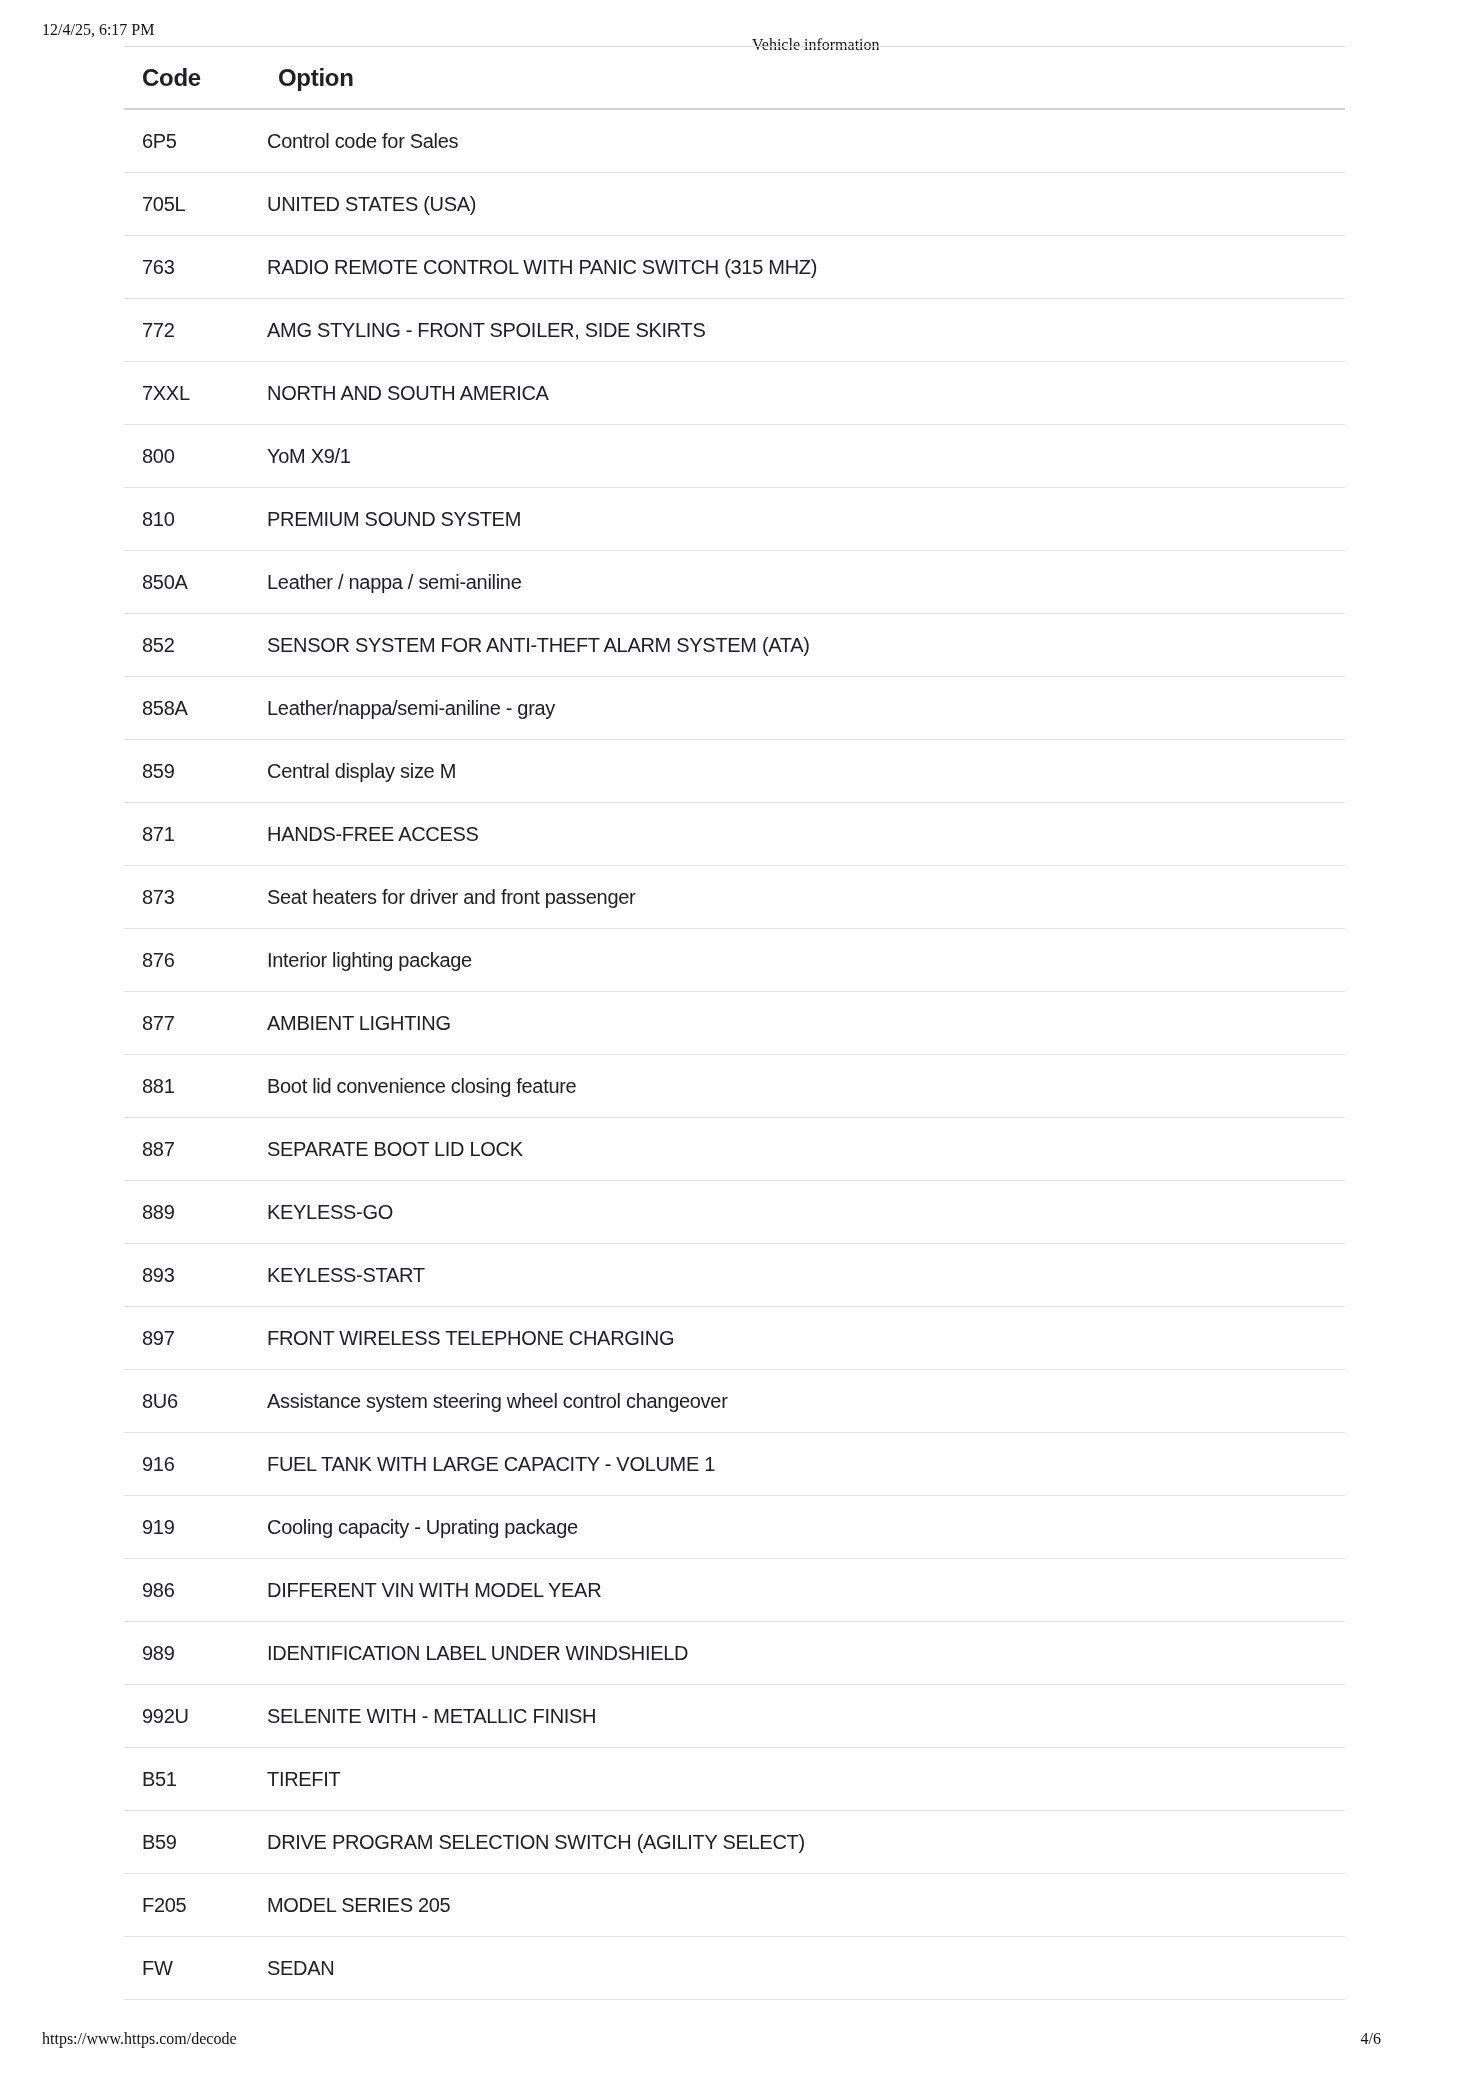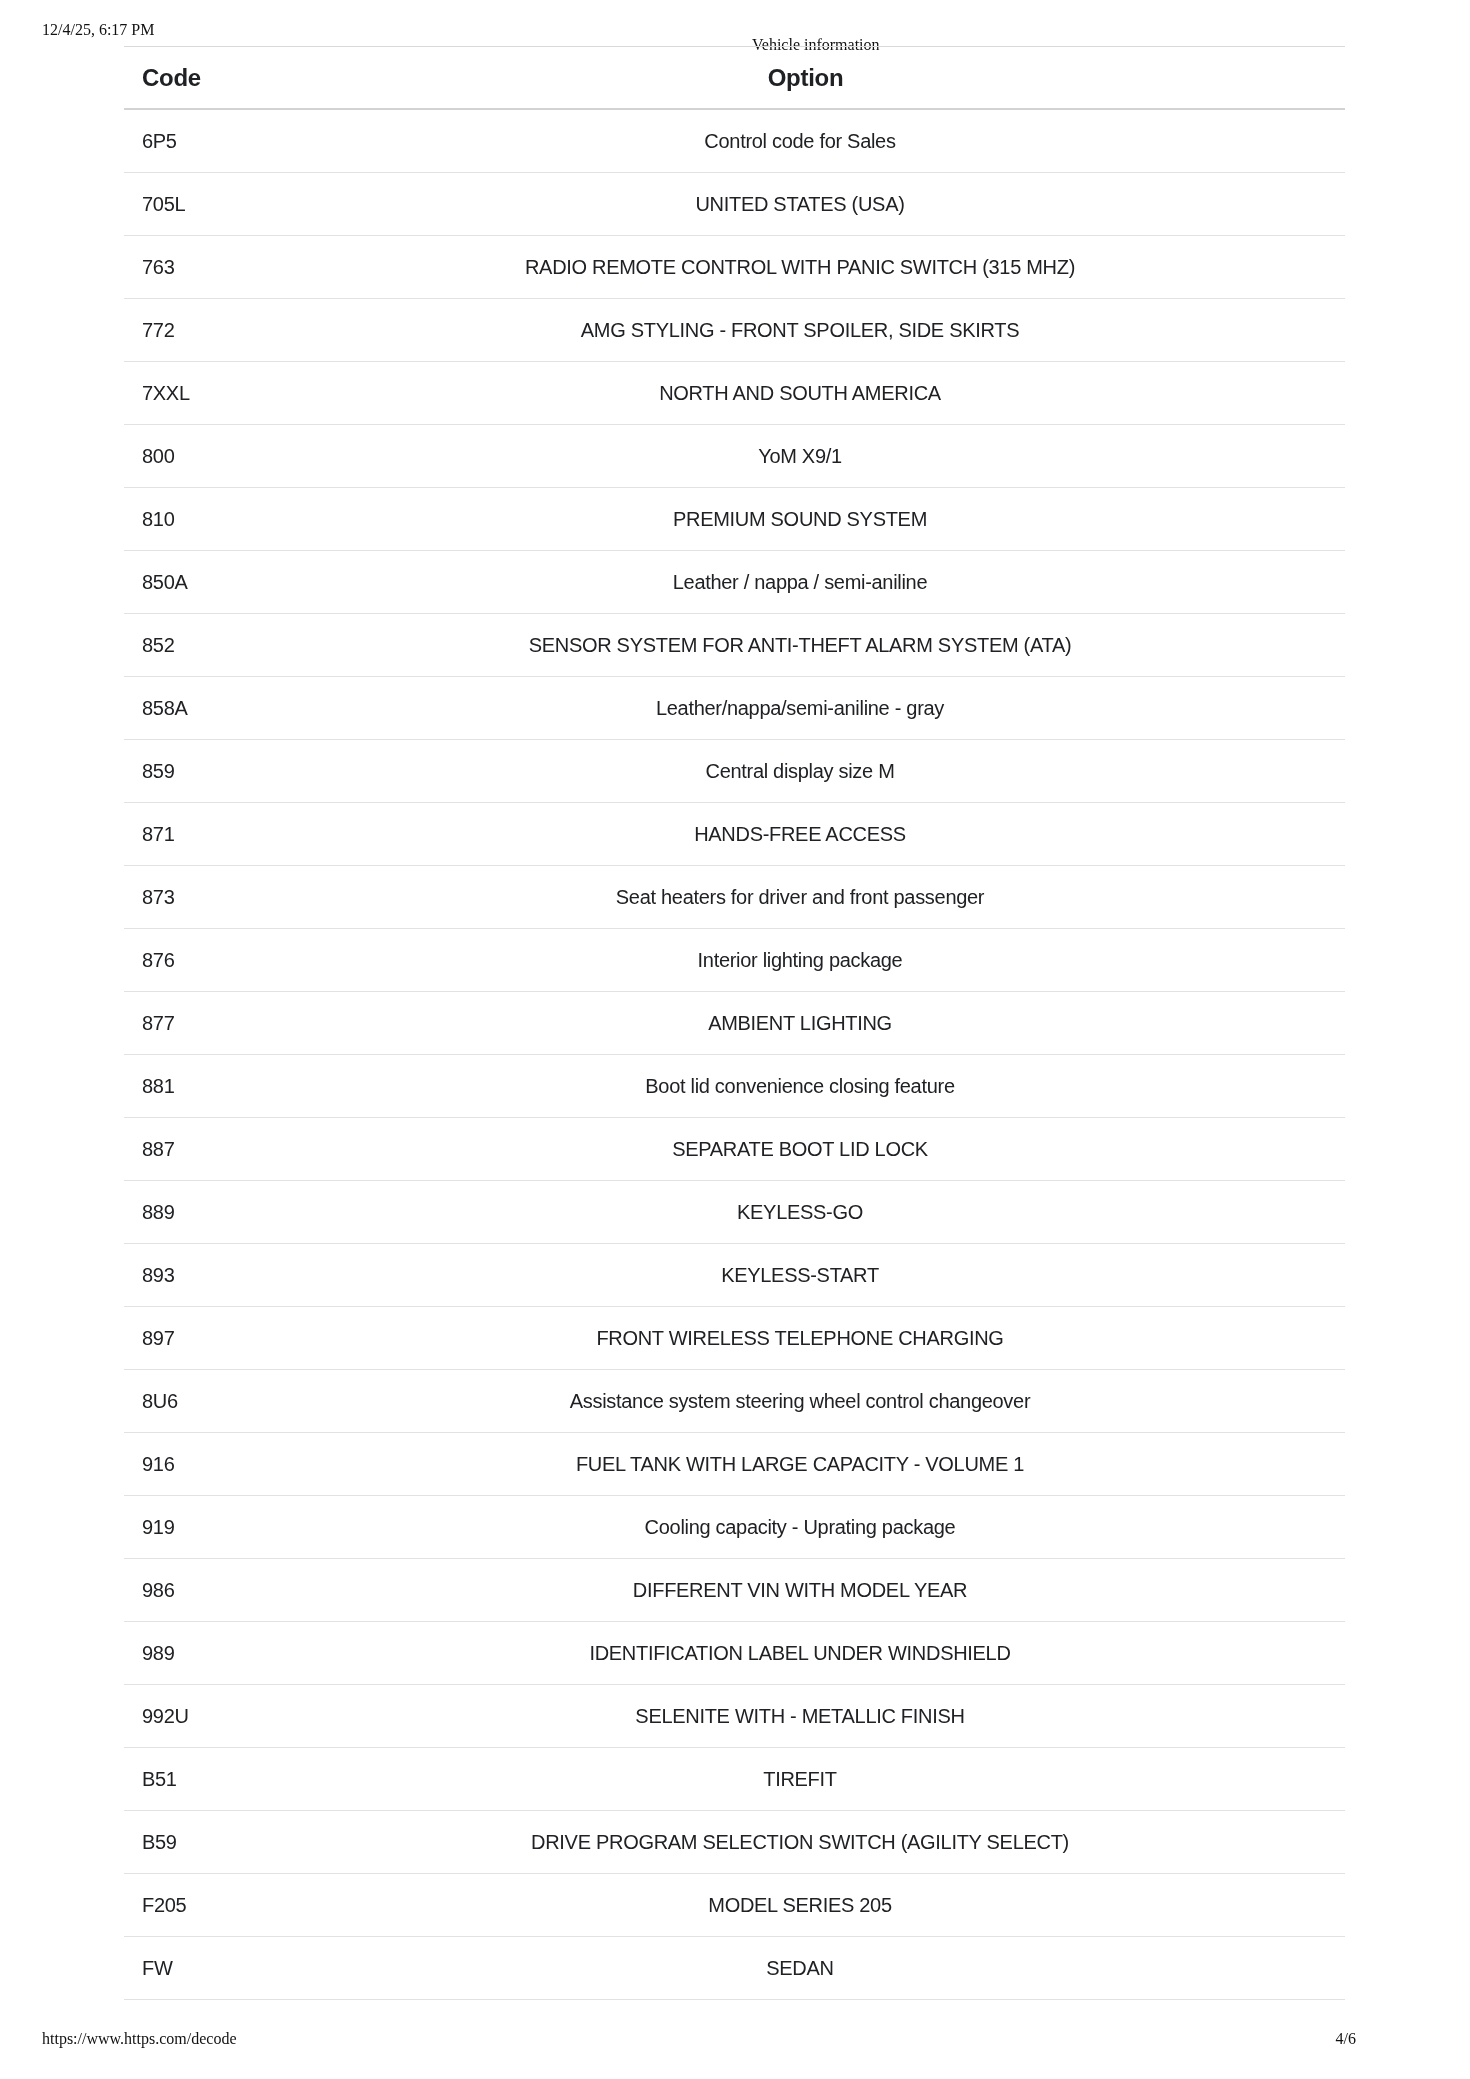--- a/index.html
+++ b/index.html
@@ -2,20 +2,21 @@
 <html><head>
 <meta charset="utf-8">
 <style>
   html, body { margin: 0; padding: 0; background: #ffffff; }
   .page {
     position: relative;
     width: 1398px;
     height: 2079px;
     background: #ffffff;
     overflow: hidden;
+    padding-left: 25px;
   }
   .meta-text {
     position: absolute;
     font-family: "Liberation Serif", "DejaVu Serif", serif;
     font-size: 16px;
     color: #111111;
     white-space: nowrap;
   }
   .print-header-date  { left: 42px;  top: 21px; }
   .print-header-title { left: 752px; top: 21px; margin-top: 15px; }
@@ -52,21 +53,20 @@
     width: 143px;
     padding-left: 18px;
     box-sizing: border-box;
     flex: 0 0 auto;
   }
   .cell-option {
     flex: 1 1 auto;
     padding-right: 12px;
     white-space: nowrap;
     overflow: hidden;
-    text-align: center;
   }
 </style>
 </head>
 <body>
 
 <div class="page">
 
   <div class="meta-text print-header-date">12/4/25, 6:17 PM</div>
 
   <div class="meta-text print-header-title">Vehicle information</div>

